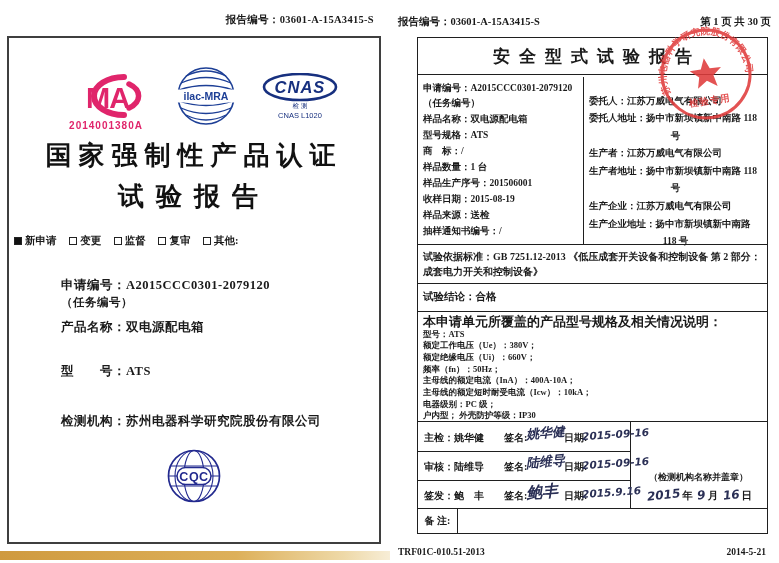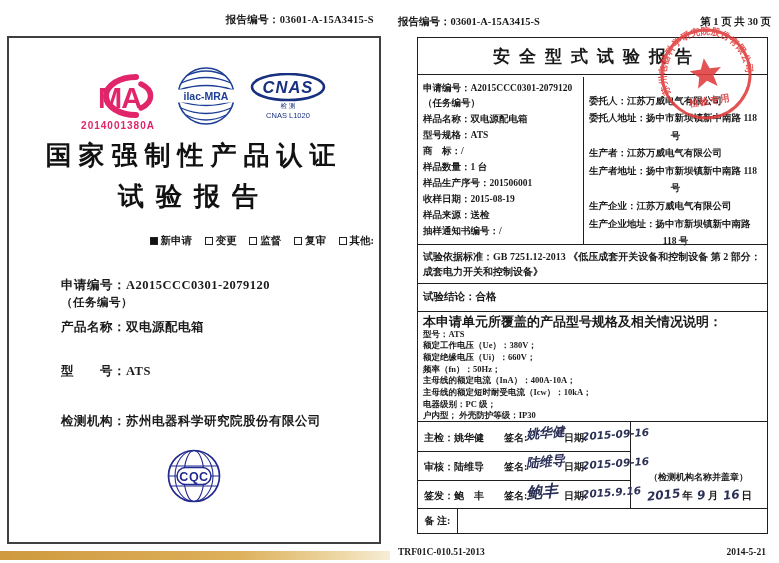--- a/index.html
+++ b/index.html
@@ -7,27 +7,27 @@
   .canvas {
     position:relative; width:779px; height:563px; overflow:hidden;
     background:#7f1d1d; color:#1a1a1a;
     font-family:"Liberation Serif", serif;
   }
 
   
   .lp { position:absolute; left:0; top:0; width:390px; height:563px; background:#fff; }
   .lp-repno { position:absolute; top:13px; right:16px; font-size:10.5px; font-weight:600; letter-spacing:0.3px; }
   .lp-box { position:absolute; left:7px; top:36px; width:374px; height:508px; border:2px solid #3f3f3f; background:#fff; }
-  .lp-logos { position:absolute; top:28px; left:12px; right:0; display:flex; justify-content:center; align-items:flex-start; gap:12px; }
+  .lp-logos { position:absolute; top:28px; left:12px; right:0; display:flex; justify-content:center; align-items:flex-start; gap:24px; }
   .cma-wrap { display:flex; flex-direction:column; align-items:center; margin-top:4px; }
   .cma-num { font-family:"Liberation Sans", sans-serif; font-size:10px; font-weight:bold; color:#e0256b; letter-spacing:1px; margin-top:-2px; }
   .cnas-wrap { margin-top:7px; }
   .lp-title1 { position:absolute; top:100px; left:0; right:0; text-align:center; font-size:26px; font-weight:600; letter-spacing:7px; color:#111; }
   .lp-title2 { position:absolute; top:141px; left:0; right:0; text-align:center; font-size:26px; font-weight:600; letter-spacing:12px; color:#111; }
-  .lp-checks { position:absolute; top:196px; left:0; right:0; text-align:right; font-size:10.5px; font-weight:600; }
+  .lp-checks { position:absolute; top:196px; left:0; right:0; text-align:left; font-size:10.5px; font-weight:600; }
   .lp-checks .item { margin:0 5px; white-space:nowrap; }
   .cb { display:inline-block; width:8px; height:8px; border:1.2px solid #222; vertical-align:-0.5px; margin-right:3px; background:#fff; }
   .cb.filled { background:#111; }
   .lp-field { position:absolute; left:52px; font-size:12.5px; font-weight:600; letter-spacing:0.5px; white-space:nowrap; }
   .lp-f1 { top:239px; } .lp-f2 { top:257px; font-size:11.5px; } .lp-f3 { top:281px; }
   .lp-f4 { top:325px; } .lp-f5 { top:375px; }
   .lp-cqc { position:absolute; top:410px; left:50%; transform:translateX(-50%); }
 
   
   .strip { position:absolute; left:0; top:551px; width:430px; height:9px;

